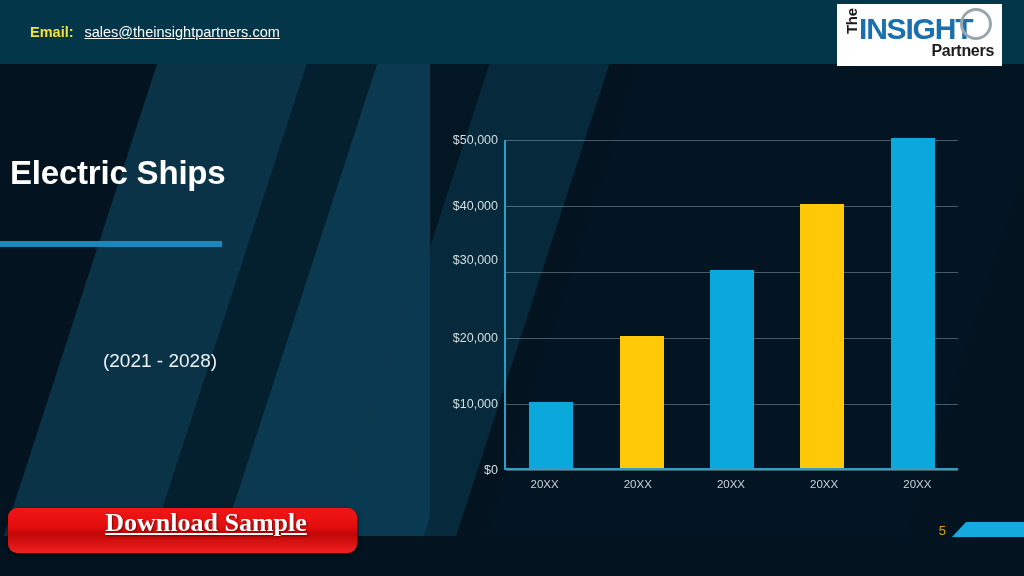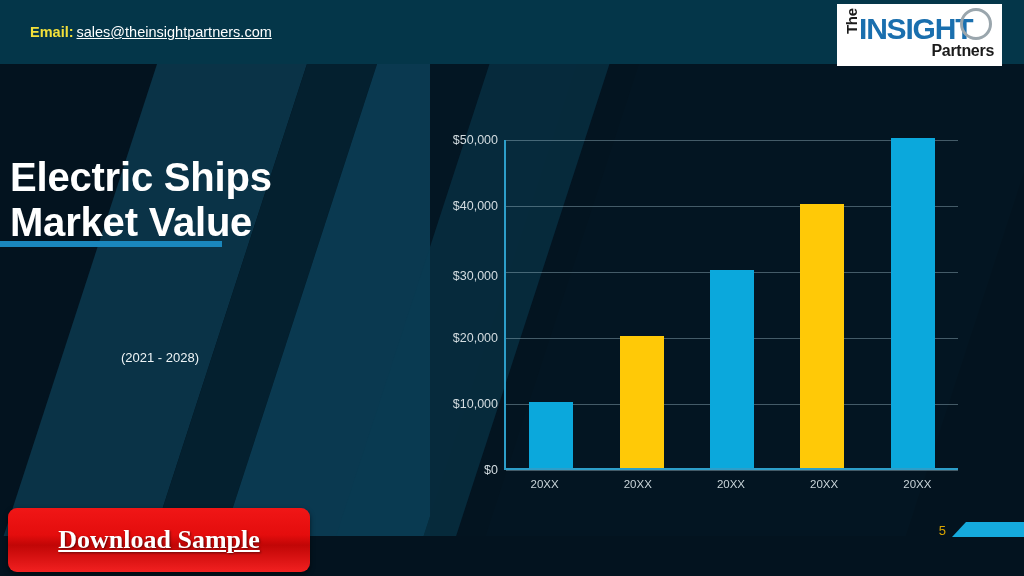--- a/index.html
+++ b/index.html
@@ -81,21 +81,21 @@
     left: 30px; top: 24px;
     font-size: 14.5px;
     font-weight: bold;
     white-space: nowrap;
   }
   .email-label { color: #f3e03a; }
   .email-link {
     color: #ffffff;
     text-decoration: underline;
     font-weight: normal;
-    margin-left: 3px;
+    margin-left: 11px;
   }
 
   
   .logo-box {
     position: absolute;
     right: 22px; top: 4px;
     width: 165px; height: 62px;
     background: #ffffff;
     z-index: 8;
     overflow: hidden;
@@ -133,21 +133,21 @@
     border: 3px solid #9aa6ad;
     border-radius: 50%;
   }
 
   
   .title {
     position: absolute;
     left: 10px; top: 155px;
     width: 400px;
     color: #ffffff;
-    font-size: 40px;
+    font-size: 33px;
     font-weight: bold;
     line-height: 1.12;
     letter-spacing: -0.2px;
     z-index: 7;
   }
   .title-rule {
     position: absolute;
     left: 0; top: 241px;
     width: 222px; height: 6px;
     background: #1a87bd;
@@ -162,37 +162,37 @@
     font-size: 25px;
     font-weight: bold;
     z-index: 7;
   }
   .period {
     position: absolute;
     left: 0; top: 350px;
     width: 320px;
     text-align: center;
     color: #eef4f6;
-    font-size: 13px;
+    font-size: 19px;
     z-index: 7;
   }
 
   
   .dl-btn {
     position: absolute;
     left: 8px; top: 508px;
-    width: 302px; height: 64px;
+    width: 302px; height: 45px;
     border-radius: 9px;
     background: linear-gradient(180deg,#f01616 0%,#e40d0d 42%,#c10606 58%,#f22020 100%);
     box-shadow: 0 2px 5px rgba(0,0,0,0.55);
     z-index: 9;
     display: flex;
-    align-items: center;
     justify-content: center;
     cursor: pointer;
+    padding-left: 47px;
   }
   .dl-btn-label {
     color: #ffffff;
     font-family: "Liberation Serif", serif;
     font-size: 26px;
     font-weight: bold;
     text-decoration: underline;
     text-shadow: 1px 1px 2px rgba(0,0,0,0.5);
   }
 
@@ -303,21 +303,20 @@
 
   <div class="logo-box">
     <span class="logo-the">The</span>
     <span class="logo-insight">INSIGHT</span>
     <span class="logo-partners">Partners</span>
     <span class="logo-lens"></span>
   </div>
 
   <div class="title">
     <div>Electric Ships</div>
-    <div>Market Value</div>
   </div>
   <div class="title-rule"></div>
   <div class="period">(2021 - 2028)</div>
 
   <div class="dl-btn">
     <span class="dl-btn-label">Download Sample</span>
   </div>
 
   <div class="page-num">5</div>
   <div class="page-bar"></div>
@@ -347,21 +346,21 @@
           </div>
           <div class="bar-wrap">
             <div class="bar" title="20XX: $50,000" style="height: 330px; background: rgb(11, 168, 220);"></div>
           </div>
         </div>
     </div>
     <div id="yticks">
         <div class="ytick" style="top: 340px;">$0</div>
         <div class="ytick" style="top: 274px;">$10,000</div>
         <div class="ytick" style="top: 208px;">$20,000</div>
-        <div class="ytick" style="top: 146px; margin-left: 45px;">$30,000</div>
+        <div class="ytick" style="top: 130px; margin-left: 45px;">$30,000</div>
         <div class="ytick" style="top: 76px;">$40,000</div>
         <div class="ytick" style="top: 10px;">$50,000</div>
       </div>
     <div class="xlabels" id="xlabels">
         <div class="xlabel">20XX</div>
         <div class="xlabel">20XX</div>
         <div class="xlabel">20XX</div>
         <div class="xlabel">20XX</div>
         <div class="xlabel">20XX</div>
       </div>

